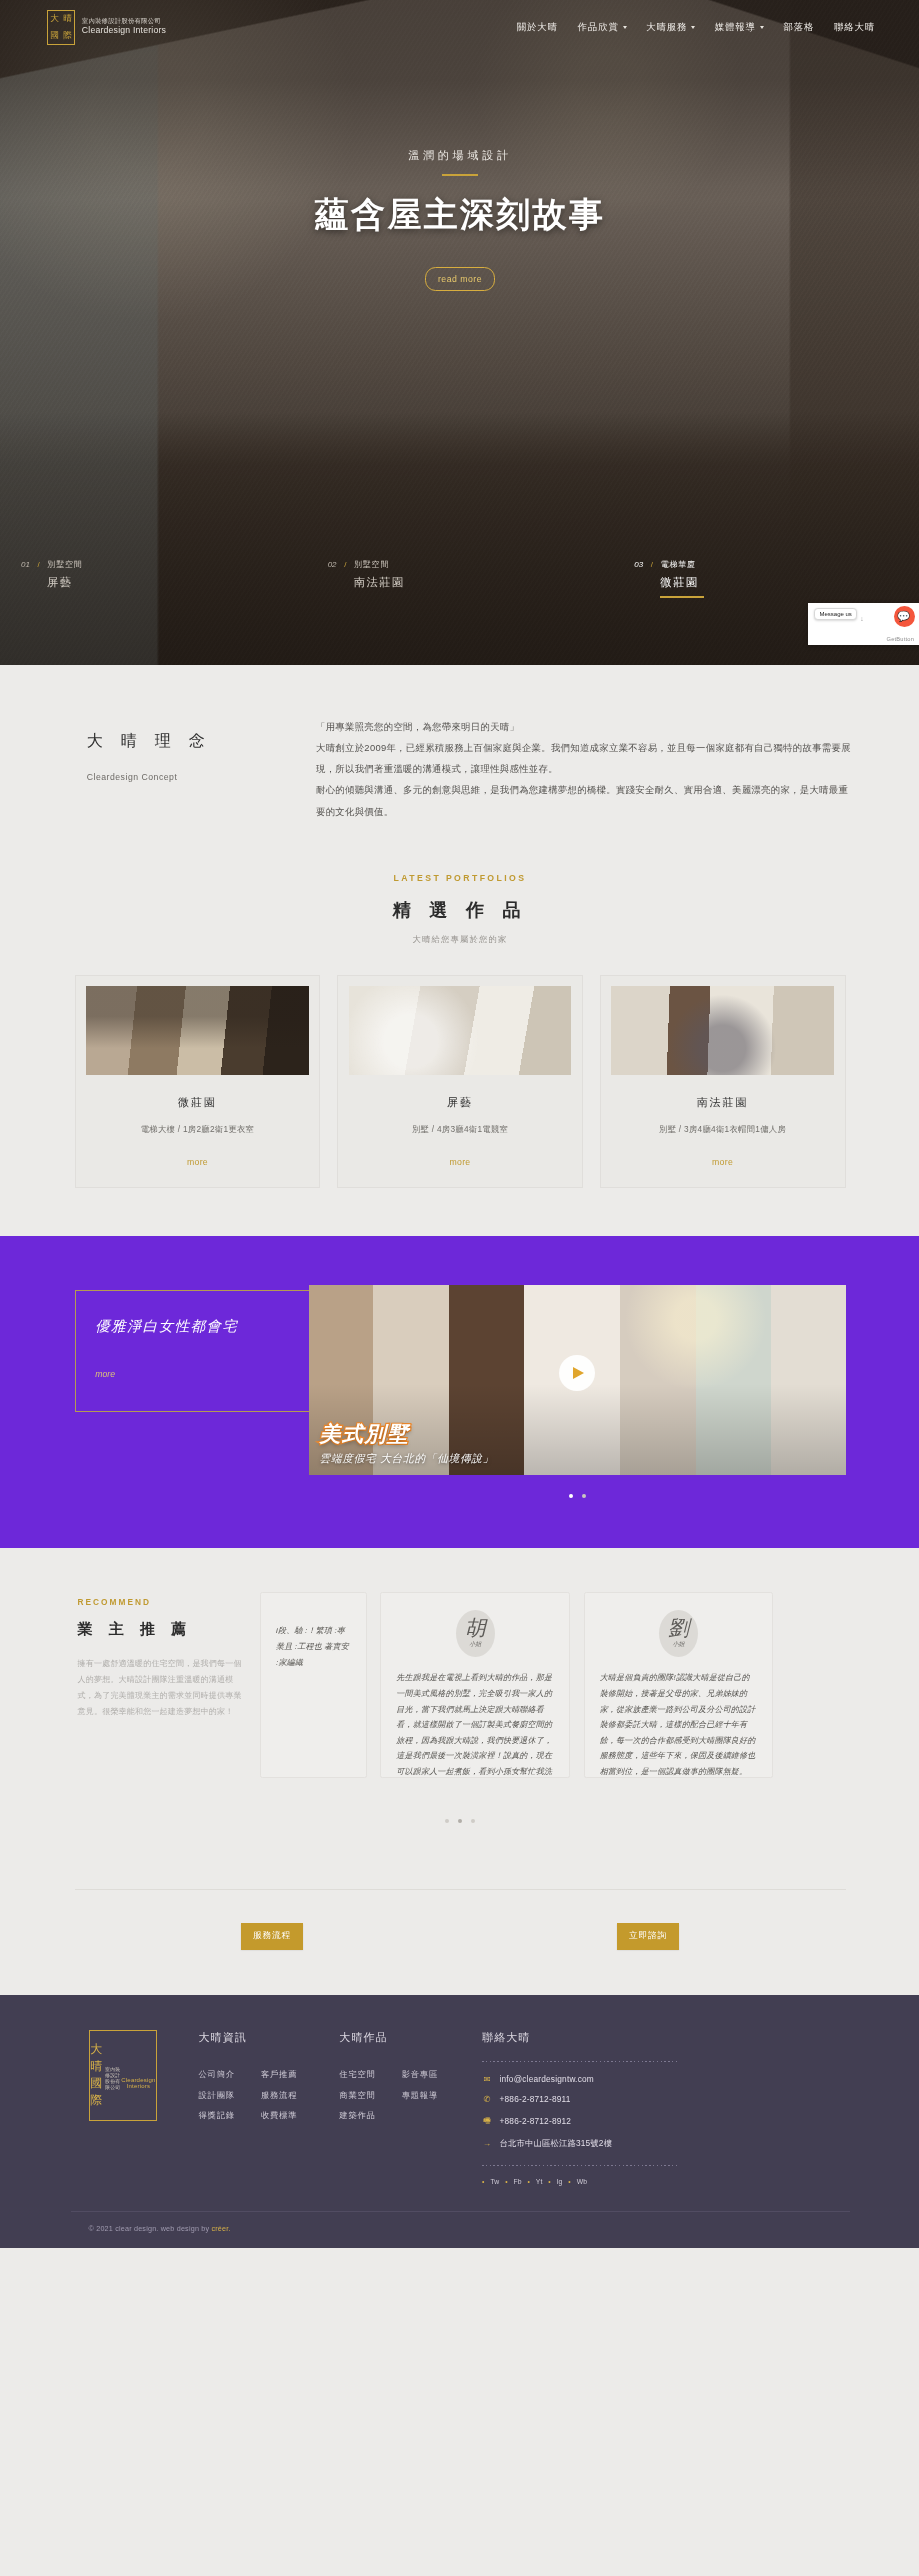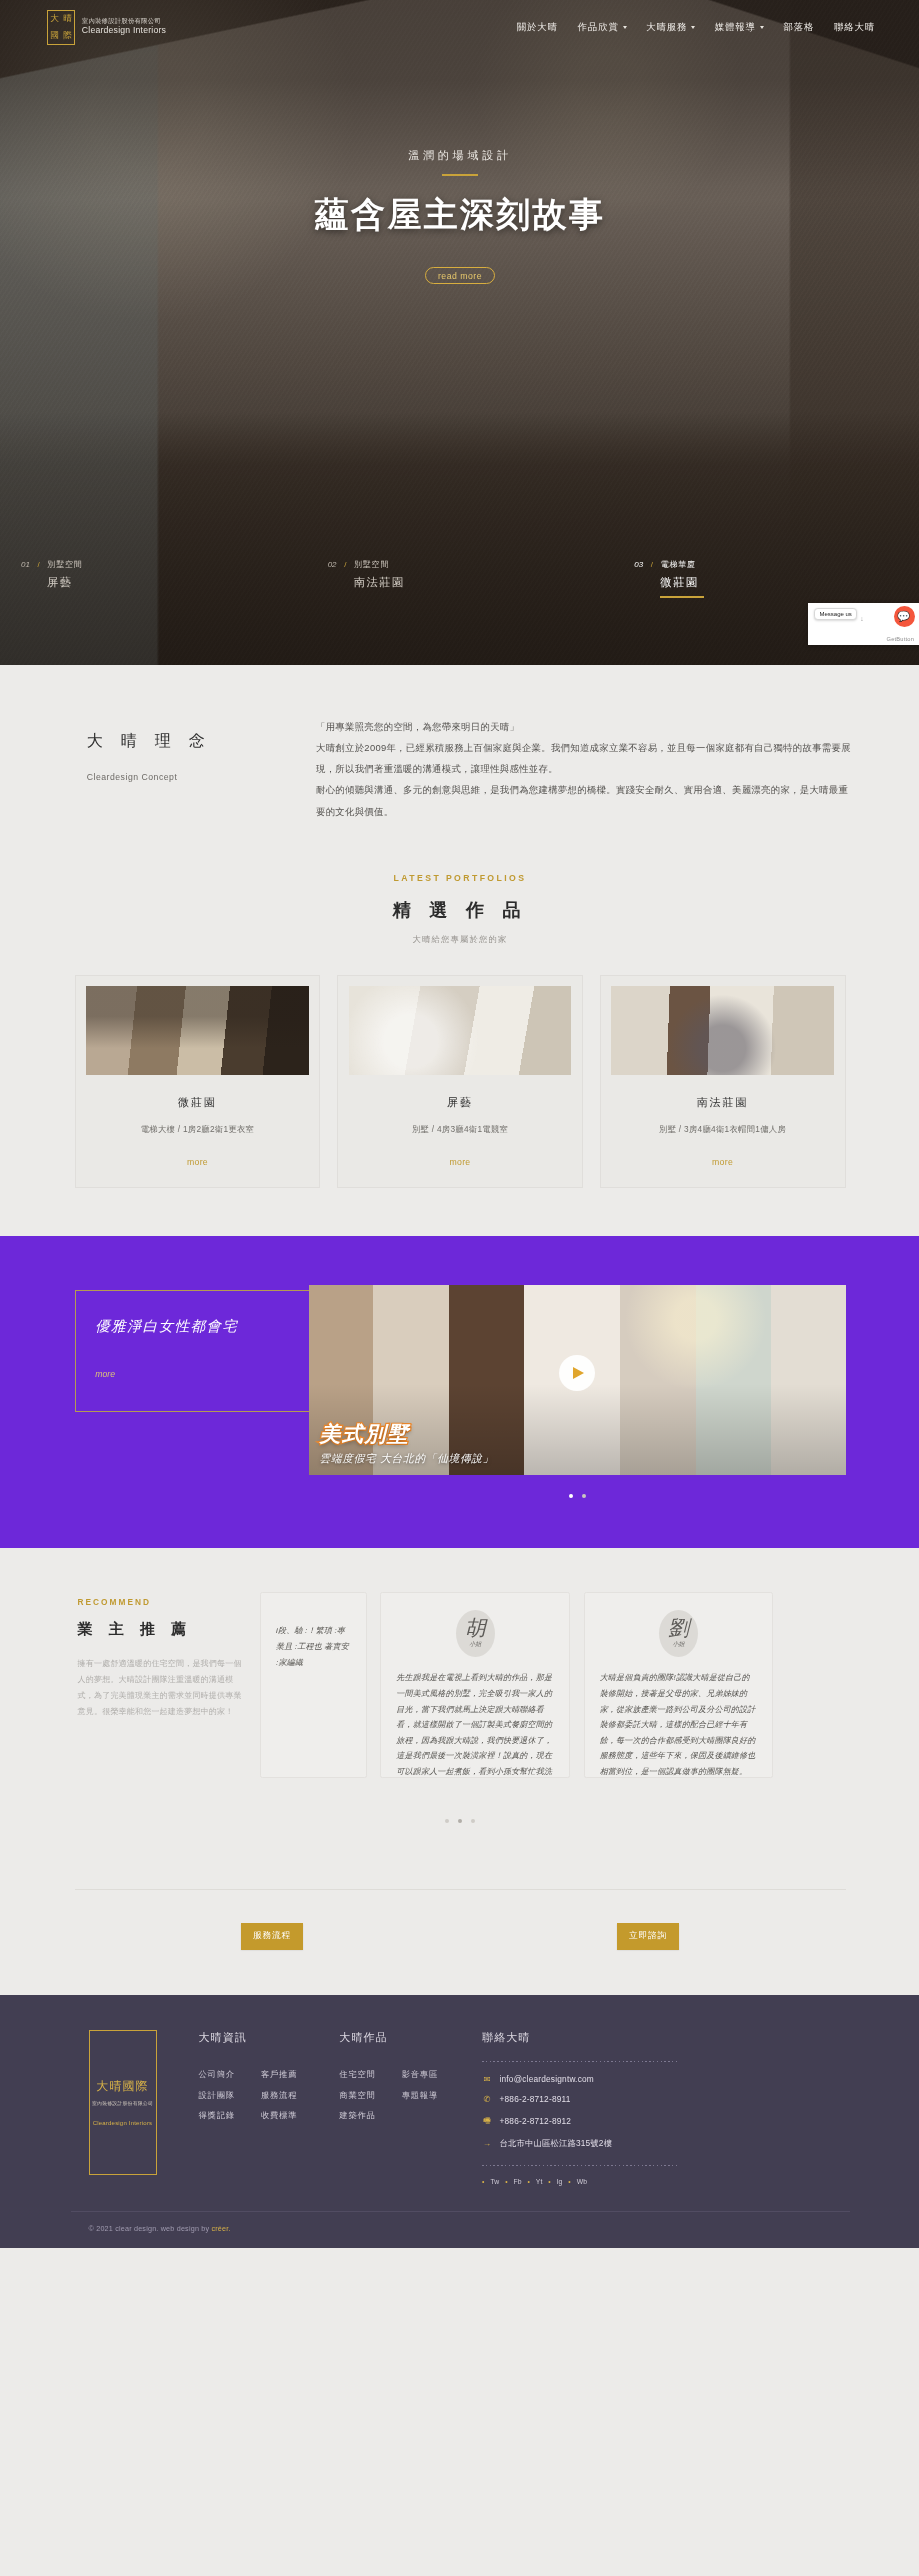--- a/index.html
+++ b/index.html
@@ -64,21 +64,21 @@
 
   
   .hero-center{position:absolute;top:148px;left:0;right:0;text-align:center;z-index:30;}
   .hero-kicker{color:#efece7;font-size:11px;letter-spacing:3.8px;}
   .hero-rule{width:36px;height:1.5px;background:#c9a33a;margin:11.3px auto 0;}
   .hero-title{
     color:#fff;font-size:34px;font-weight:700;letter-spacing:2.3px;margin-top:16.6px;
     text-shadow:0 1.5px 7.6px rgba(0,0,0,.5);
   }
   .readmore{
-    margin:29px auto 0;width:70px;height:17px;border:1.1px solid #d8ae3f;border-radius:10.6px;
+    margin:29px auto 0;width:70px;height:24px;border:1.1px solid #d8ae3f;border-radius:10.6px;
     color:#e8c96c;font-size:8.7px;display:flex;align-items:center;justify-content:center;
     letter-spacing:0.5px;cursor:pointer;background:transparent;
   }
 
   
   .slider-strip{position:absolute;left:0;right:0;bottom:59px;height:47px;z-index:30;display:flex;}
   .slide-item{flex:1;padding-left:21px;color:#cfc8bf;}
   .slide-top{display:flex;align-items:baseline;gap:7.6px;font-size:8px;font-style:italic;}
   .slide-top .num{color:#bdb5ab;}
   .slide-top .sep{color:#c9a33a;font-style:normal;}
@@ -210,22 +210,22 @@
     width:45px;min-width:47px;padding:7.6px 12px;background:#c49a2c;color:#fff;
     font-size:8.7px;letter-spacing:0.8px;text-align:center;border:none;cursor:pointer;
     box-shadow:0 0.8px 1.5px rgba(0,0,0,.12);width:auto;
   }
   .cta-divider{width:771px;height:0.8px;background:#dedcd8;margin:0 auto 33px;}
 
   
   footer{background:#423e52;padding:35px 0 0;}
   .ft-in{width:779px;margin:0 auto;display:flex;align-items:flex-start;}
   .ft-logo{
-    width:68px;height:145px;border:1.2px solid #c9a33a;margin-left:18px;
-    display:flex;flex-direction:column;align-items:center;justify-content:center;text-align:center;
+    width:68px;height:91px;border:1.2px solid #c9a33a;margin-left:18px;
+    display:flex;flex-direction:row;align-items:center;justify-content:center;text-align:center;
   }
   .ft-logo .t1{font-size:12px;color:#d8b248;letter-spacing:1.1px;}
   .ft-logo .t2{font-size:4.9px;color:#cfc8bd;margin-top:4.5px;letter-spacing:0.2px;}
   .ft-logo .t3{font-size:6px;color:#d8b248;margin-top:14.4px;letter-spacing:0.2px;}
   .ft-col{margin-left:42px;}
   .ft-h{font-size:11px;color:#ddd9e2;letter-spacing:1.1px;}
   .ft-links{margin-top:24px;display:flex;gap:26px;}
   .ft-links ul{list-style:none;}
   .ft-links li{font-size:8.3px;color:#cfcbd6;margin-bottom:9.8px;letter-spacing:0.8px;cursor:pointer;}
   .ft-contact{margin-left:44px;width:195px;}

